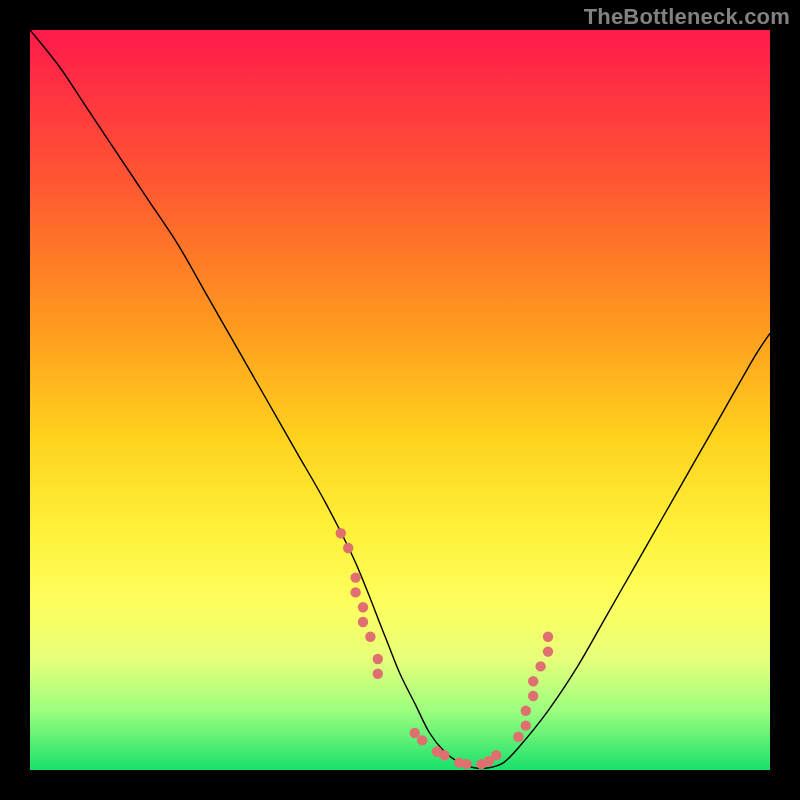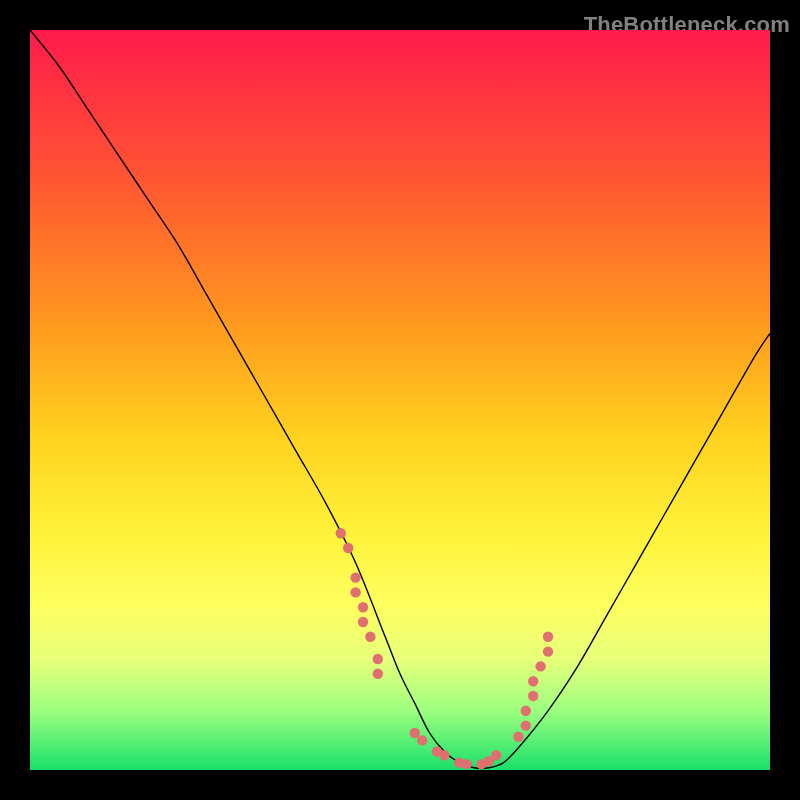--- a/index.html
+++ b/index.html
@@ -12,21 +12,20 @@
   }
   .watermark {
     position: absolute;
     top: 4px;
     right: 10px;
     font-family: Arial, Helvetica, sans-serif;
     font-size: 22px;
     font-weight: 600;
     color: #818181;
     letter-spacing: 0.2px;
-    margin-top: 8px;
   }
   .plot {
     position: absolute;
     left: 30px;
     top: 30px;
     width: 740px;
     height: 740px;
     overflow: hidden;
     background: linear-gradient(
       to bottom,

